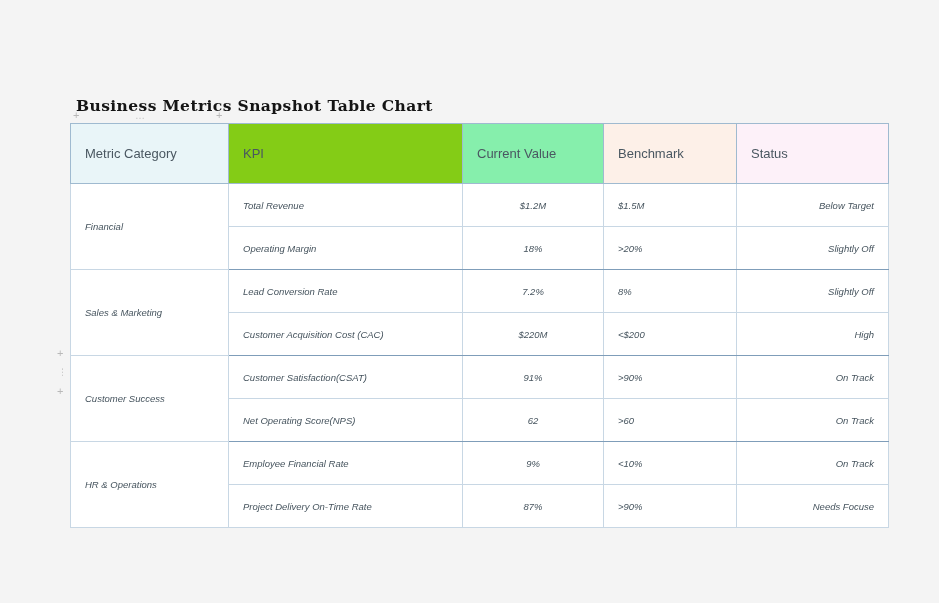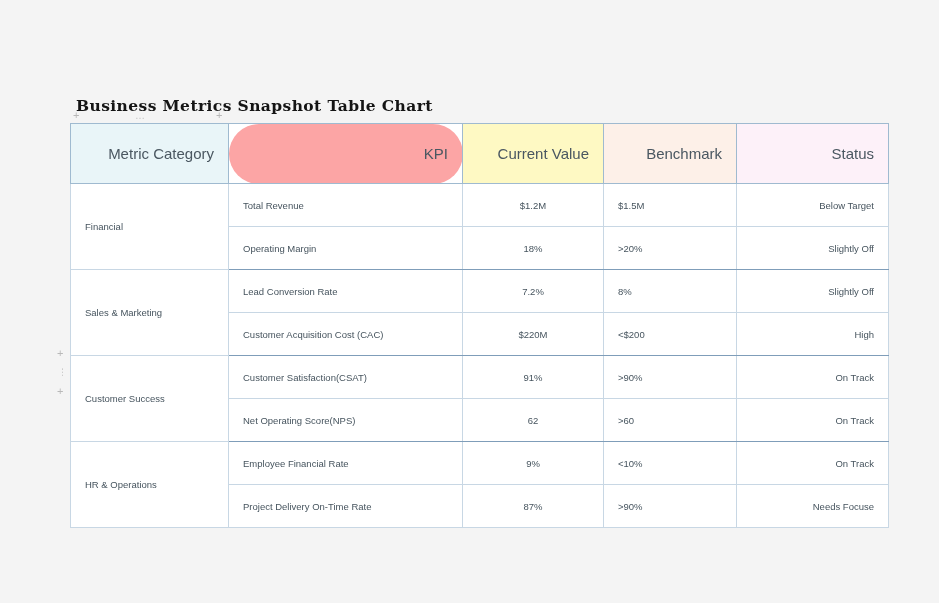--- a/index.html
+++ b/index.html
@@ -90,33 +90,33 @@
     font-weight: normal;
     color: #46545e;
     font-size: 9.5px;
     padding: 0 14px;
     vertical-align: middle;
   }
 
   
   table.metrics thead th {
     height: 59px;
-    text-align: right;
-    font-size: 15px;
+    text-align: left;
+    font-size: 13px;
     color: #4a5761;
     border-color: #9fbad0;
   }
   th.h-cat    { background: #e9f5f8; }
-  th.h-kpi    { background: #fca5a5; border-radius: 30px; }
-  th.h-val    { background: #fef9c3; }
+  th.h-kpi    { background: #84cc16; }
+  th.h-val    { background: #86efac; }
   th.h-bench  { background: #fdf0e8; }
   th.h-status { background: #fdf1f9; }
 
   
-  table.metrics tbody td { height: 42px; }
+  table.metrics tbody td { height: 42px; font-style: italic; }
   td.cat {
     text-align: left;
     vertical-align: middle;
     border-left-color: #7f9db9;
     border-right-color: #9fbad0;
   }
   td.kpi    { text-align: left;  border-right-color: #9fbad0; }
   td.val    { text-align: center; }
   td.bench  { border-left-color: #9fbad0; border-right-color: #9fbad0; }
   td.status { text-align: right;  border-right-color: #7f9db9; }

